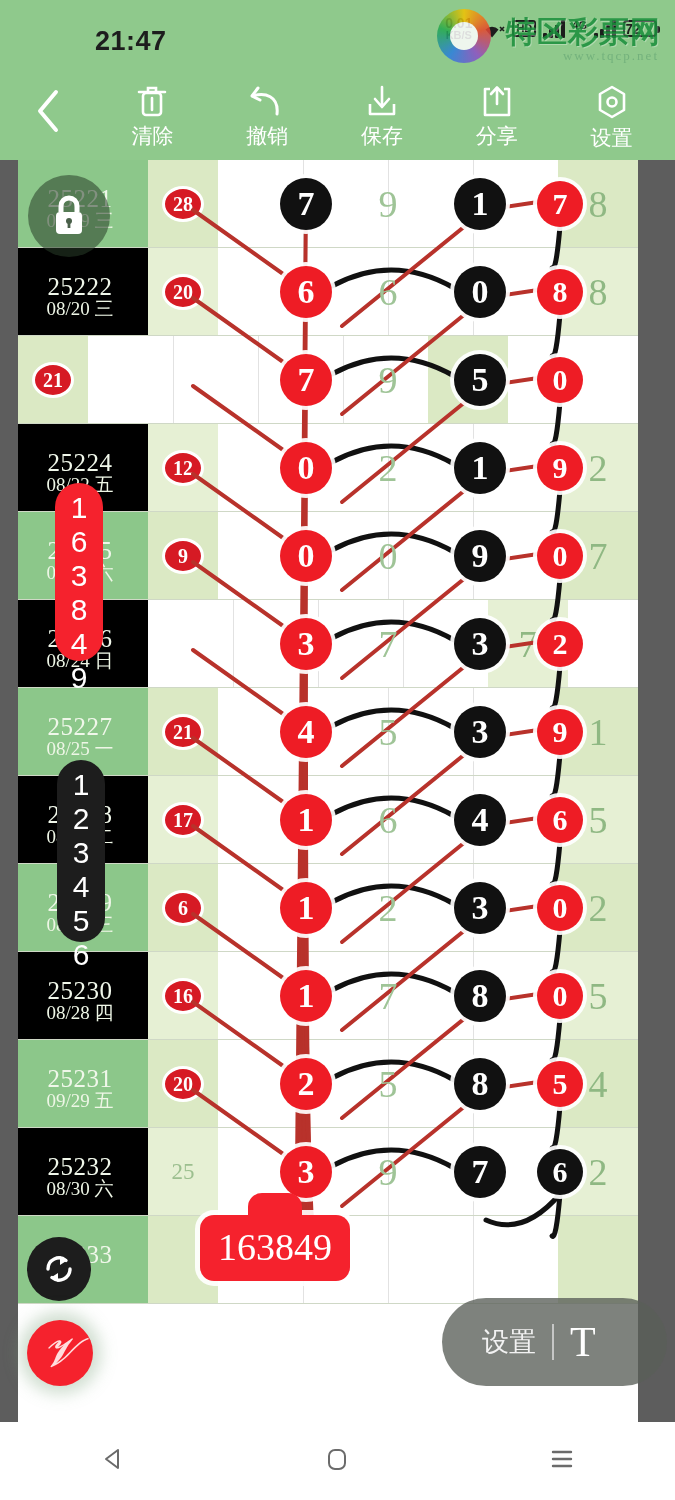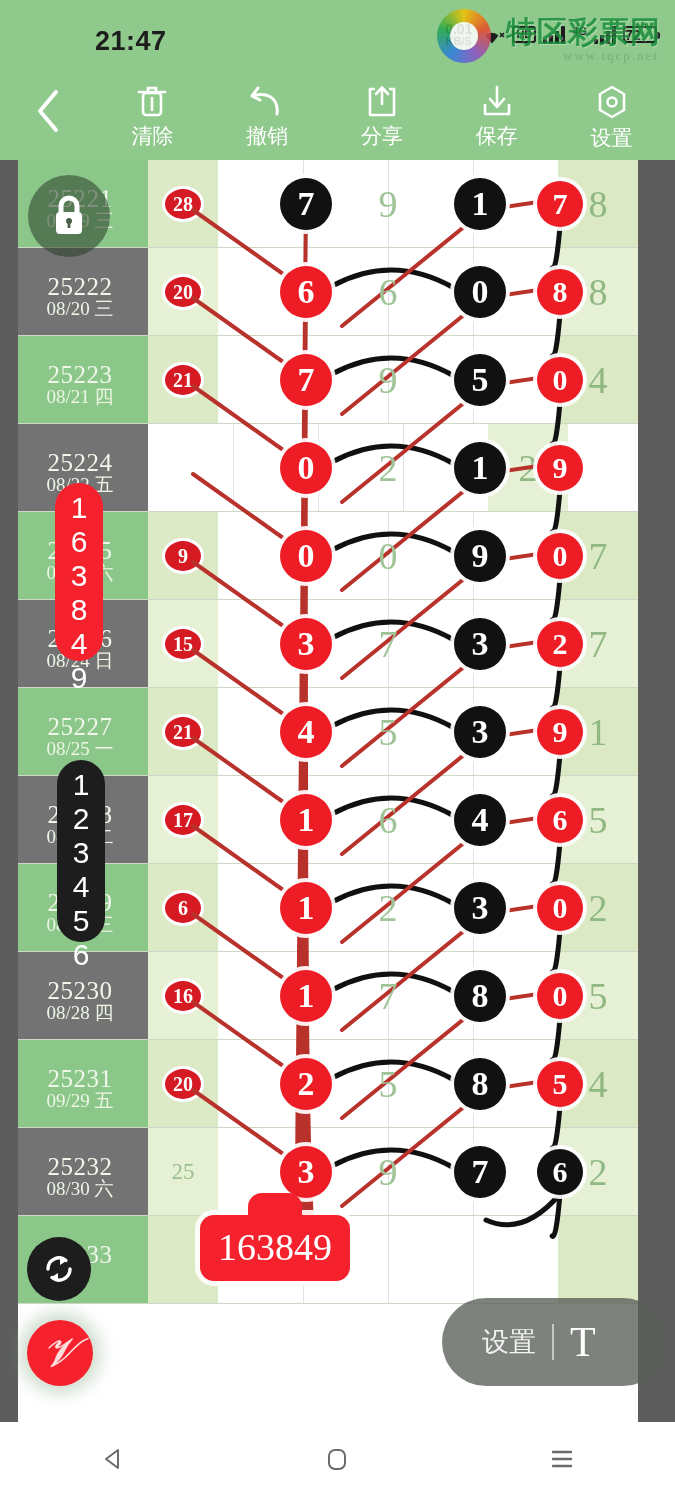--- a/index.html
+++ b/index.html
@@ -6,21 +6,21 @@
   html,body { width:675px; height:1500px; overflow:hidden;
               font-family:"Liberation Sans", sans-serif; background:#5d5d5d; }
 
   #app { position:relative; width:675px; height:1500px; background:#5d5d5d; overflow:hidden; }
 
   
   .statusbar { position:absolute; left:0; top:0; width:675px; height:75px;
                background:#8fc98c; }
   .sb-time { position:absolute; left:95px; top:26px; font-size:27px; font-weight:700;
              color:#1d1d1d; letter-spacing:.5px; }
-  .sb-right { position:absolute; right:18px; top:22px; display:flex; align-items:center; gap:7px; }
+  .sb-right { position:absolute; right:18px; top:16px; display:flex; align-items:center; gap:7px; }
   .sb-net { text-align:center; line-height:1.0; color:#1d1d1d; }
   .sb-net .n1 { font-size:14px; font-weight:700; display:block; }
   .sb-net .n2 { font-size:11px; font-weight:700; display:block; }
   .sb-ico { display:block; }
   .hd-box { border:2px solid #1d1d1d; border-radius:3px; padding:0 2px;
             font-size:11px; font-weight:700; color:#1d1d1d; line-height:13px; }
   .bars { display:flex; align-items:flex-end; gap:2px; height:18px; }
   .bars i { display:block; width:4px; background:#1d1d1d; border-radius:1px; }
   .bars i:nth-child(1){height:5px} .bars i:nth-child(2){height:9px}
   .bars i:nth-child(3){height:13px} .bars i:nth-child(4){height:18px}
@@ -53,21 +53,21 @@
   .tb-item { display:flex; flex-direction:column; align-items:center; gap:4px; width:112px; }
   .tb-item .lbl { font-size:21px; color:#ffffff; font-family:"DejaVu Sans", sans-serif; }
 
   
   .chart { position:absolute; left:18px; top:160px; width:620px; height:1270px;
            background:#ffffff; overflow:hidden; }
 
   .grid { position:absolute; inset:0; }
   .row { position:absolute; left:0; width:620px; display:flex; }
   .c-seq  { width:130px; background:#8cc78a; position:relative; }
-  .c-seq.alt { background:#737373; }
+  .c-seq.alt { background:#000000; }
   .c-idx  { width:70px; background:#dbe9c4; position:relative; }
   .c-idx.alt { background:#e6f0d4; }
   .c-plot { width:340px; background:#ffffff; position:relative; }
   .c-sum  { width:80px; background:#dbe9c4; position:relative; }
   .c-sum.alt { background:#e6f0d4; }
 
   .seq-no { position:absolute; left:0; right:6px; top:25px; text-align:center;
             font-family:"Liberation Serif", serif; font-size:25px; color:#f0f7ea;
             letter-spacing:.5px; }
   .seq-dt { position:absolute; left:0; right:6px; top:48px; text-align:center;
@@ -206,32 +206,32 @@
       <div class="tb-item">
         <svg width="36" height="34" viewBox="0 0 36 34">
           <path d="M9 4 L3 12 L11 16" stroke="#fff" stroke-width="3" fill="none" stroke-linecap="round" stroke-linejoin="round"></path>
           <path d="M3.5 12 C16 8 30 12 28 30" stroke="#fff" stroke-width="3" fill="none" stroke-linecap="round"></path>
         </svg>
         <span class="lbl">撤销</span>
       </div>
 
       <div class="tb-item">
         <svg width="34" height="34" viewBox="0 0 34 34">
+          <path d="M5 20 V30 H29 V20" stroke="#fff" stroke-width="2.6" fill="none" stroke-linejoin="round"></path>
+          <path d="M17 3 V22 M10 15 L17 23 L24 15" stroke="#fff" stroke-width="2.6" fill="none" stroke-linecap="round" stroke-linejoin="round"></path>
+        </svg>
+        <span class="lbl">保存</span>
+      </div>
+
+      <div class="tb-item">
+        <svg width="34" height="34" viewBox="0 0 34 34">
           <path d="M24 5 H29 V31 H5 V5 H10" stroke="#fff" stroke-width="2.6" fill="none" stroke-linejoin="round"></path>
           <path d="M17 20 V4 M11 10 L17 3.5 L23 10" stroke="#fff" stroke-width="2.6" fill="none" stroke-linecap="round" stroke-linejoin="round"></path>
         </svg>
         <span class="lbl">分享</span>
-      </div>
-
-      <div class="tb-item">
-        <svg width="34" height="34" viewBox="0 0 34 34">
-          <path d="M5 20 V30 H29 V20" stroke="#fff" stroke-width="2.6" fill="none" stroke-linejoin="round"></path>
-          <path d="M17 3 V22 M10 15 L17 23 L24 15" stroke="#fff" stroke-width="2.6" fill="none" stroke-linecap="round" stroke-linejoin="round"></path>
-        </svg>
-        <span class="lbl">保存</span>
       </div>
 
       <div class="tb-item">
         <svg width="36" height="36" viewBox="0 0 36 36">
           <path d="M18 3 L30 10 V26 L18 33 L6 26 V10 Z" stroke="#fff" stroke-width="2.6" fill="none" stroke-linejoin="round"></path>
           <circle cx="18" cy="18" r="4.5" stroke="#fff" stroke-width="2.6" fill="none"></circle>
         </svg>
         <span class="lbl">设置</span>
       </div>
 
@@ -270,42 +270,41 @@
             <div class="vsep" style="left: 85px;"></div>
             <div class="vsep" style="left: 170px;"></div>
             <div class="vsep" style="left: 255px;"></div>
           </div>
           <div class="c-sum alt">
             <div class="sum-val">8</div>
           </div>
         </div>
         <div style="position: absolute; left: 0px; width: 620px; height: 1px; background: rgb(207, 216, 198); top: 175px;"></div>
         <div class="row" style="top: 176px; height: 88px;">
-          <div class="c-seq">
-            <div class="seq-no">25223</div>
-            <div class="seq-dt">08/21 四</div>
-          </div>
           <div class="c-idx">
             <div class="idx-badge">21</div>
           </div>
           <div class="c-plot">
             <div class="vsep" style="left: 85px;"></div>
             <div class="vsep" style="left: 170px;"></div>
             <div class="vsep" style="left: 255px;"></div>
           </div>
           <div class="c-sum">
             <div class="sum-val">4</div>
           </div>
         </div>
         <div style="position: absolute; left: 0px; width: 620px; height: 1px; background: rgb(207, 216, 198); top: 263px;"></div>
         <div class="row" style="top: 264px; height: 88px;">
           <div class="c-seq alt">
             <div class="seq-no">25224</div>
             <div class="seq-dt">08/22 五</div>
           </div>
+          <div class="c-idx alt">
+            <div class="idx-badge">12</div>
+          </div>
           <div class="c-plot">
             <div class="vsep" style="left: 85px;"></div>
             <div class="vsep" style="left: 170px;"></div>
             <div class="vsep" style="left: 255px;"></div>
           </div>
           <div class="c-sum alt">
             <div class="sum-val">2</div>
           </div>
         </div>
         <div style="position: absolute; left: 0px; width: 620px; height: 1px; background: rgb(207, 216, 198); top: 351px;"></div>
@@ -324,23 +323,20 @@
           </div>
           <div class="c-sum">
             <div class="sum-val">7</div>
           </div>
         </div>
         <div style="position: absolute; left: 0px; width: 620px; height: 1px; background: rgb(207, 216, 198); top: 439px;"></div>
         <div class="row" style="top: 440px; height: 88px;">
           <div class="c-seq alt">
             <div class="seq-no">25226</div>
             <div class="seq-dt">08/24 日</div>
-          </div>
-          <div class="c-idx alt">
-            <div class="idx-badge">15</div>
           </div>
           <div class="c-plot">
             <div class="vsep" style="left: 85px;"></div>
             <div class="vsep" style="left: 170px;"></div>
             <div class="vsep" style="left: 255px;"></div>
           </div>
           <div class="c-sum alt">
             <div class="sum-val">7</div>
           </div>
         </div>

